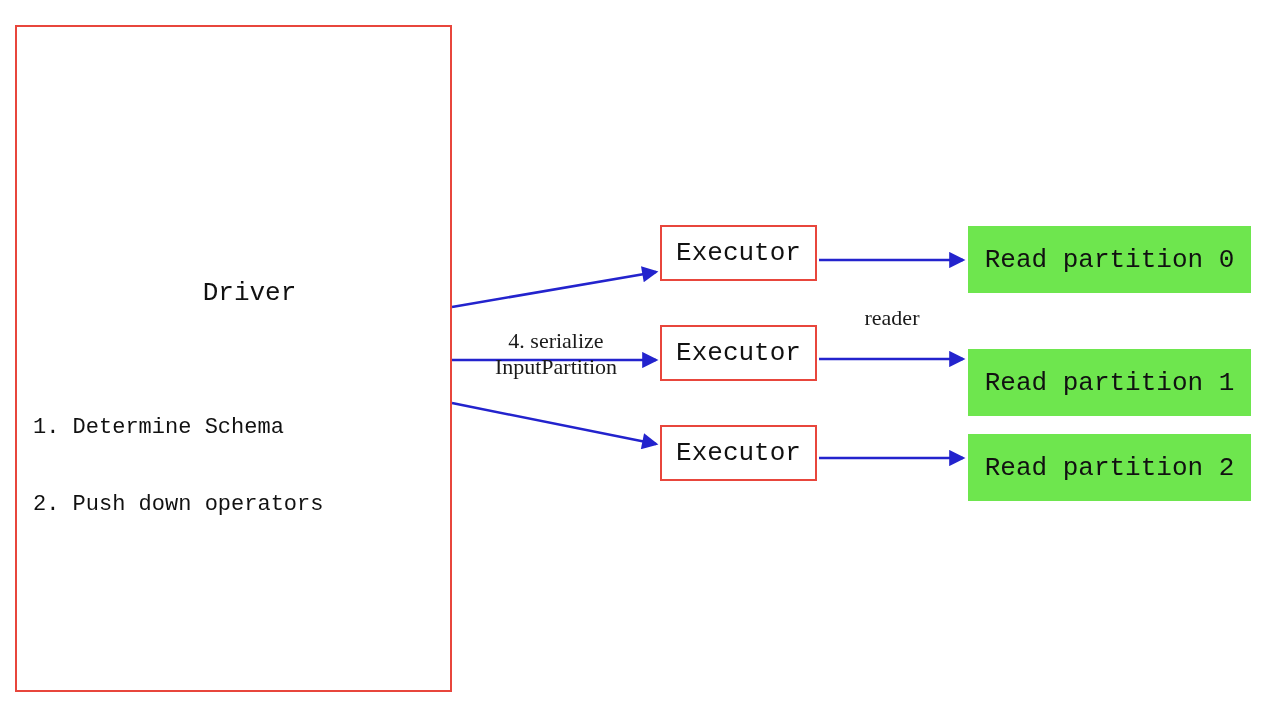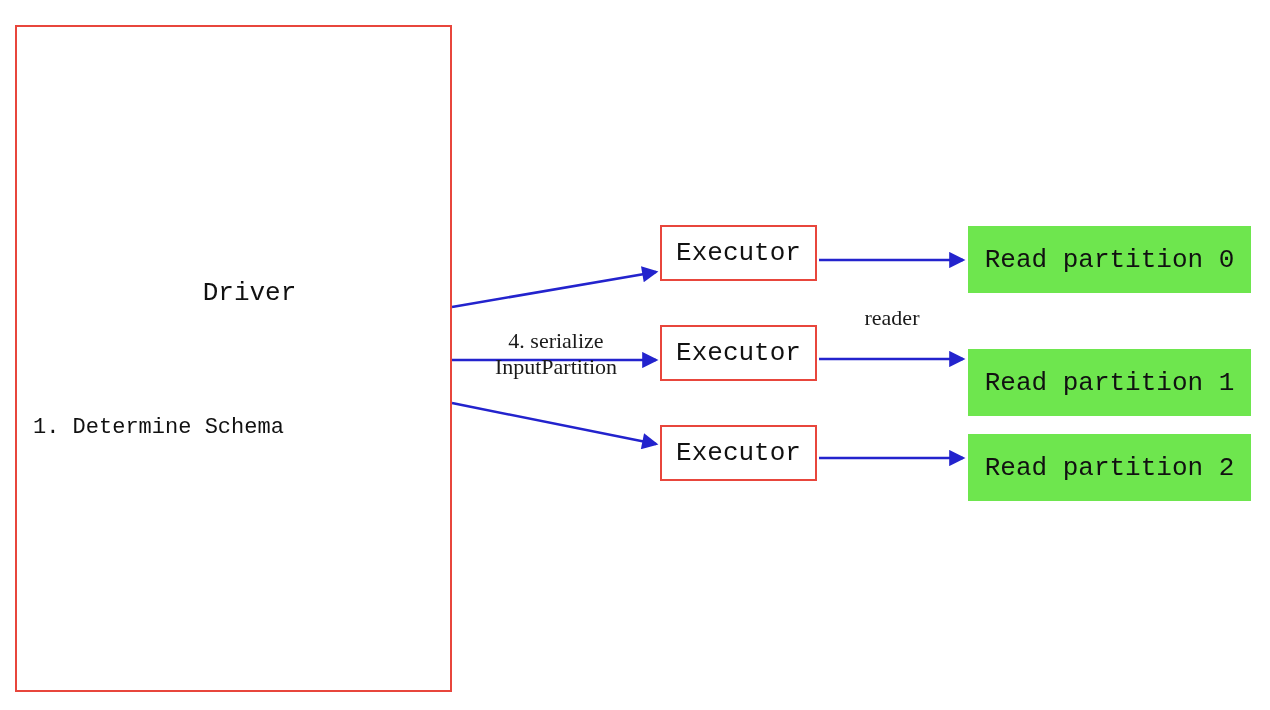--- a/index.html
+++ b/index.html
@@ -122,20 +122,21 @@
     <line x1="819" y1="359" x2="963" y2="359" stroke="#2323cd" stroke-width="2.5" marker-end="url(#arrowhead)"></line>
     <line x1="819" y1="458" x2="963" y2="458" stroke="#2323cd" stroke-width="2.5" marker-end="url(#arrowhead)"></line>
   </svg>
 
   <div class="driver-box"></div>
 
   <div class="driver-title">Driver</div>
 
   <div class="driver-steps">
     <div>1. Determine Schema</div>
+    <div>2. Push down operators</div>
   </div>
 
   <div class="node executor row-0">
     <span>Executor</span>
   </div>
   <div class="node executor row-1">
     <span>Executor</span>
   </div>
   <div class="node executor row-2">
     <span>Executor</span>

